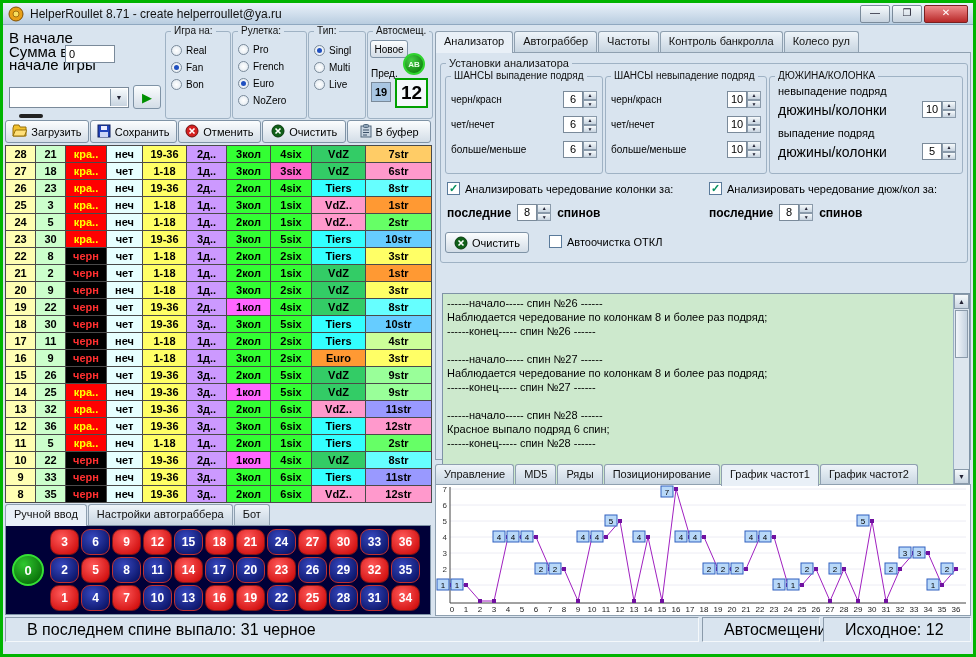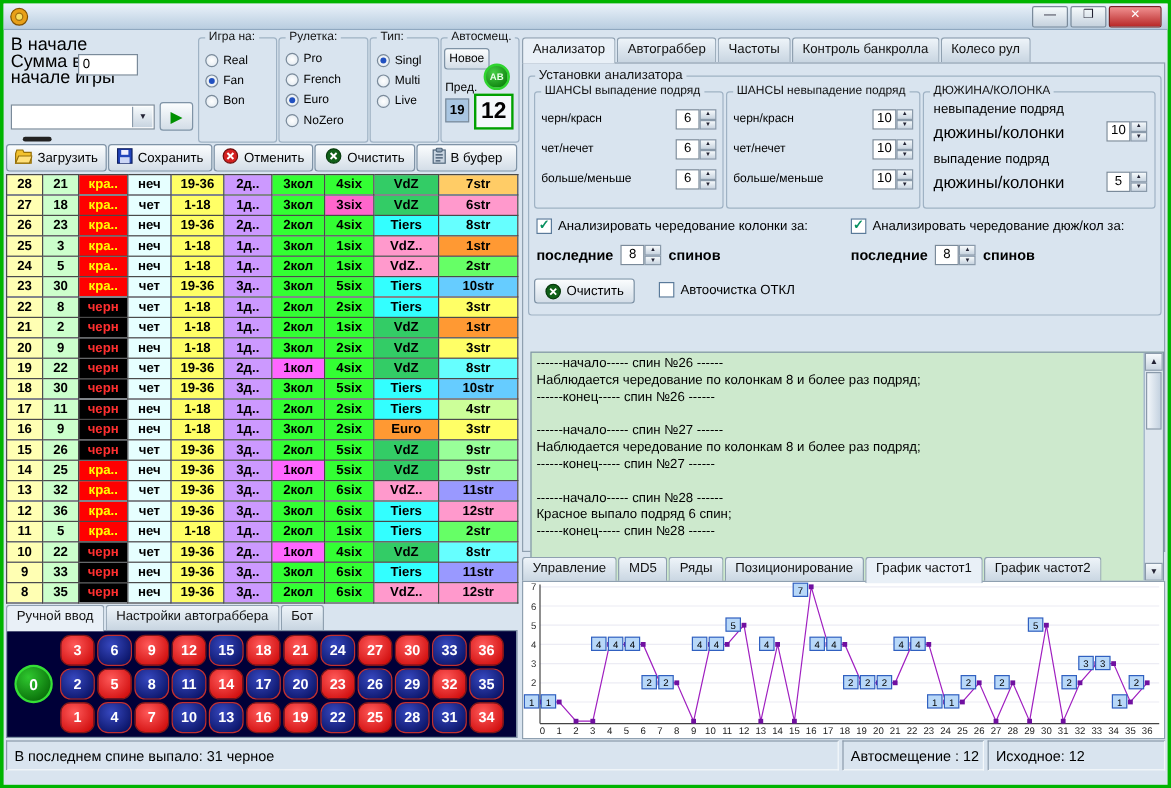--- a/index.html
+++ b/index.html
@@ -101,32 +101,33 @@
   .sb-btn{height:15px;background:linear-gradient(#f6fafc,#c8d4e0);border:1px solid #8a9aaa;
     font-size:7px;text-align:center;line-height:13px;color:#223;box-sizing:border-box;}
   .sb-thumb{height:46px;margin:1px;background:linear-gradient(90deg,#f2f6fa,#c4d2e0);border:1px solid #8a9aaa;}
   .sb-track{flex:1;}
   .rbtabs{position:absolute;left:2px;top:437px;display:flex;width:538px;}
   .chart-box{position:absolute;left:2px;top:457px;width:536px;height:132px;background:#fff;
     border:1px solid #8fa0b0;box-sizing:border-box;}
   
   .statusbar{position:absolute;left:2px;right:2px;top:614px;height:25px;display:flex;gap:3px;}
   .status-cell{border:1px solid;border-color:#8a9aaa #f4f8fb #f4f8fb #8a9aaa;background:#d9e4ef;
-    font-size:12px;color:#000;display:flex;align-items:center;padding:0 6px;box-sizing:border-box;white-space:nowrap;}
+    font-size:16px;color:#000;display:flex;align-items:center;padding:0 21px;box-sizing:border-box;white-space:nowrap;}
 </style>
 </head>
 <body>
 
 <div class="window">
 
   <div class="titlebar">
     <svg width="16" height="16">
       <circle cx="8" cy="8" r="7" fill="#e8a018" stroke="#805000"></circle>
       <circle cx="8" cy="8" r="3" fill="#f8e060" stroke="#a07010"></circle>
     </svg>
+    <span class="title-text">HelperRoullet 8.71 - create helperroullet@ya.ru</span>
     <span class="win-buttons">
       <span class="win-btn">—</span>
       <span class="win-btn">❐</span>
       <span class="win-btn close">✕</span>
     </span>
   </div>
 
   <div class="left-panel">
 
     <span class="lbl" style="left:4px;top:2px">В начале</span>

